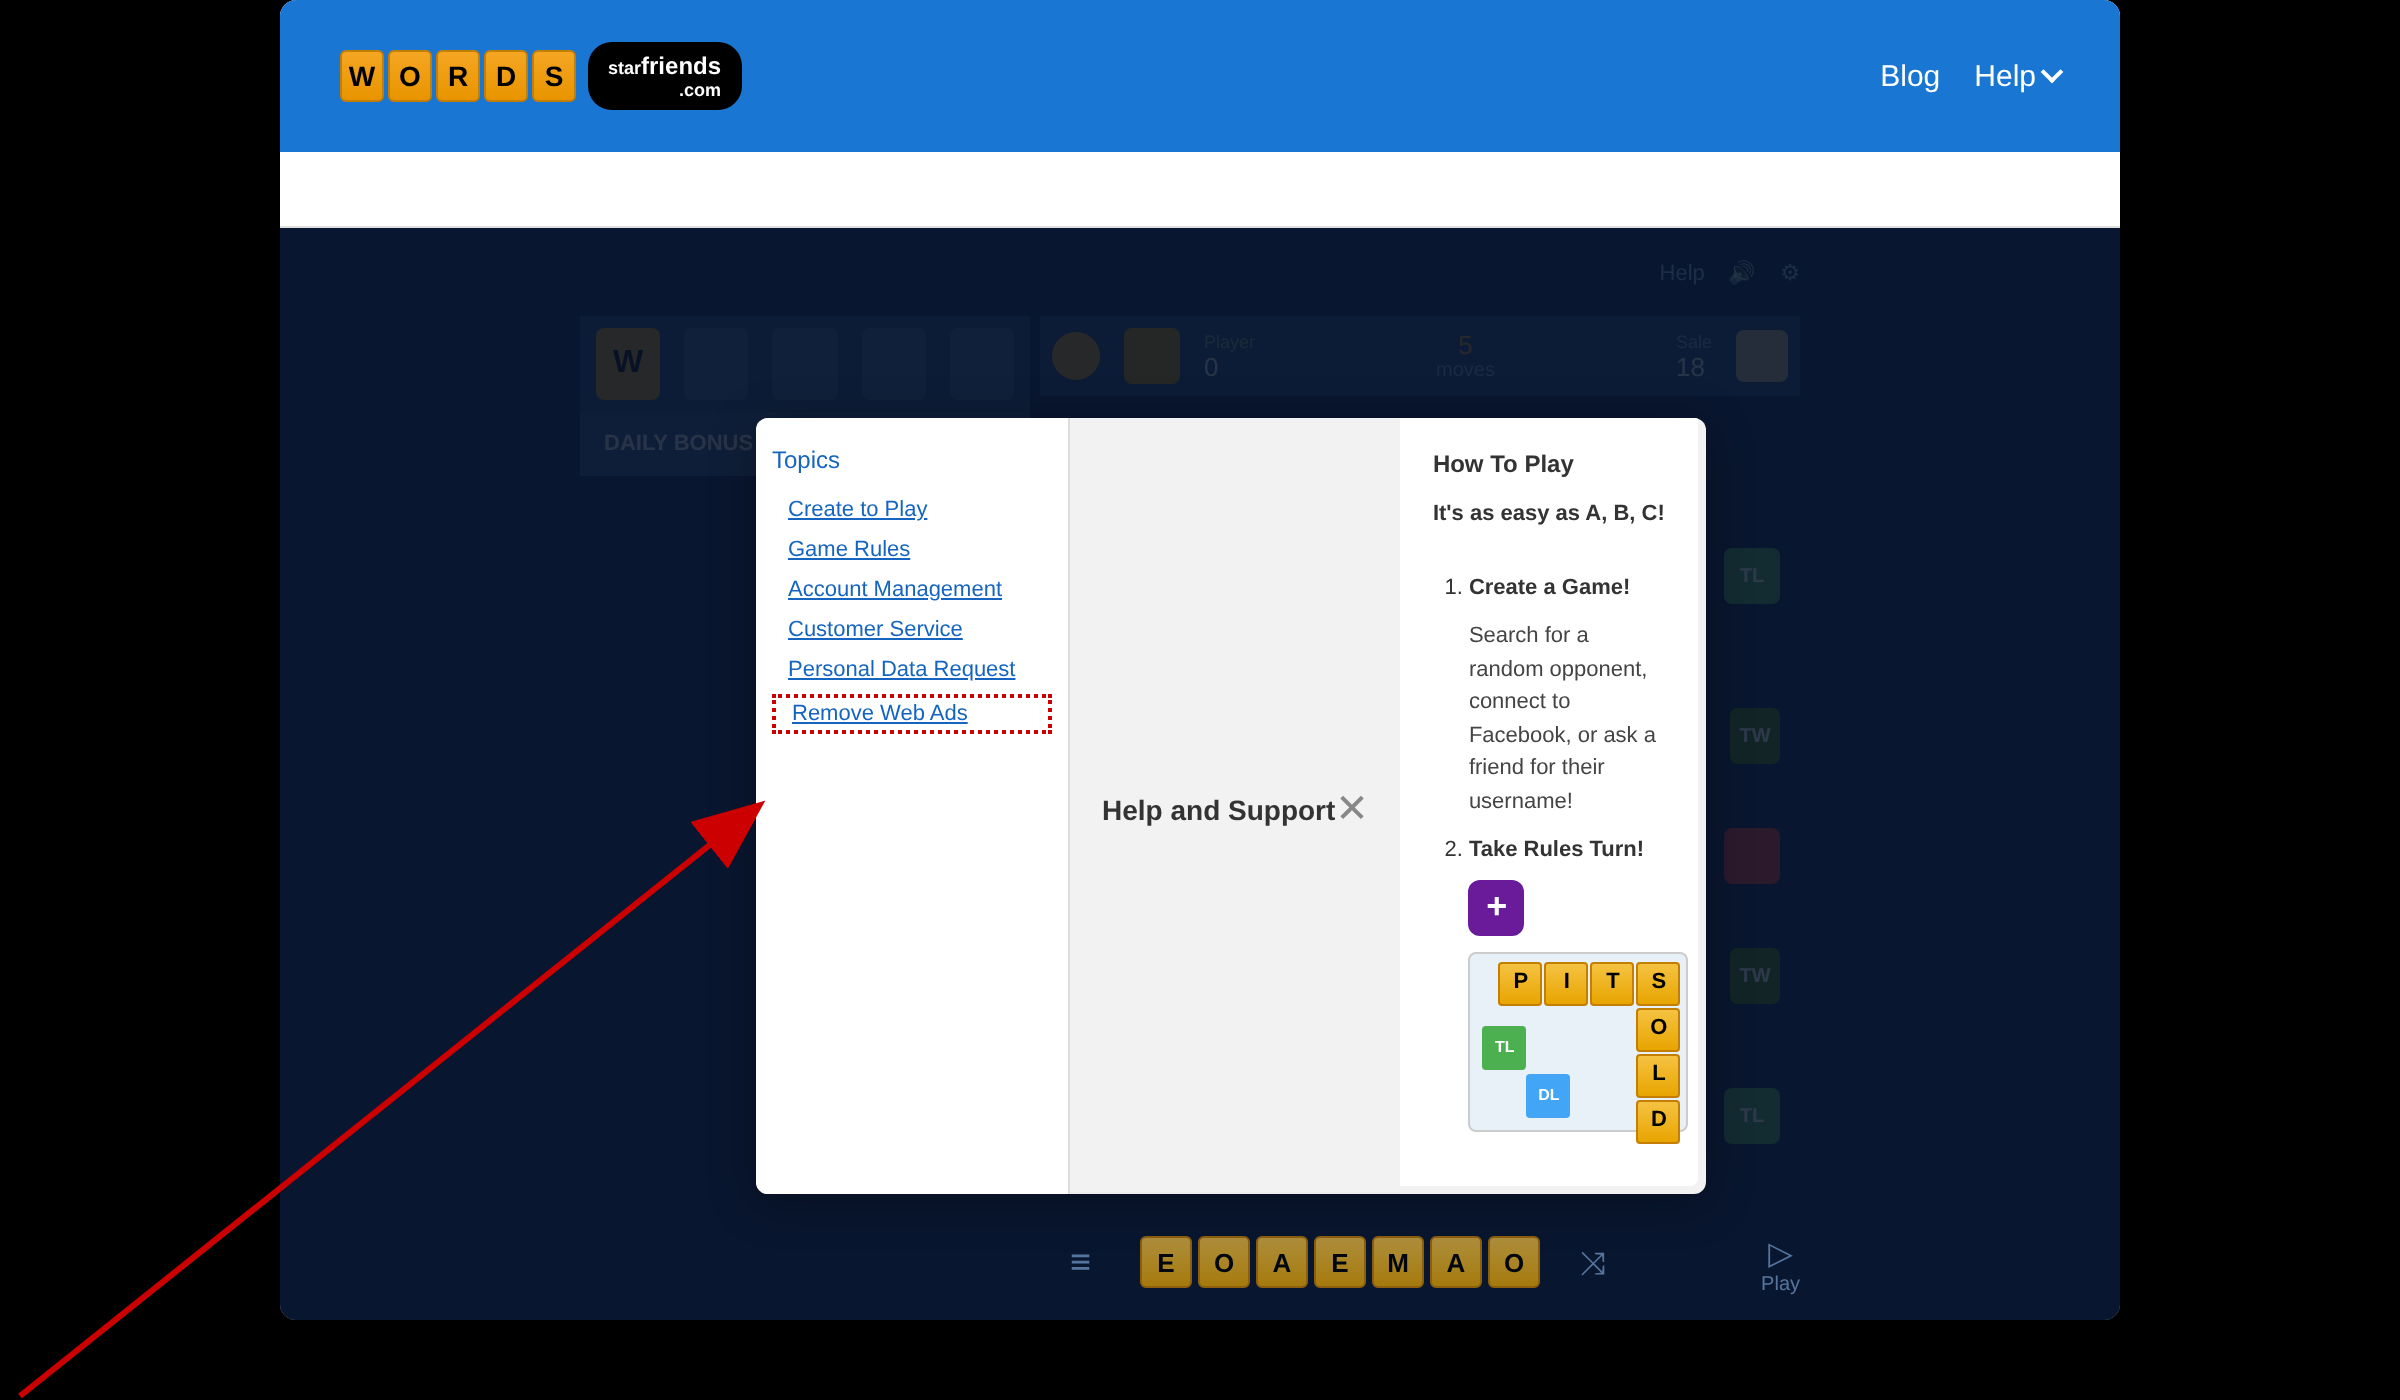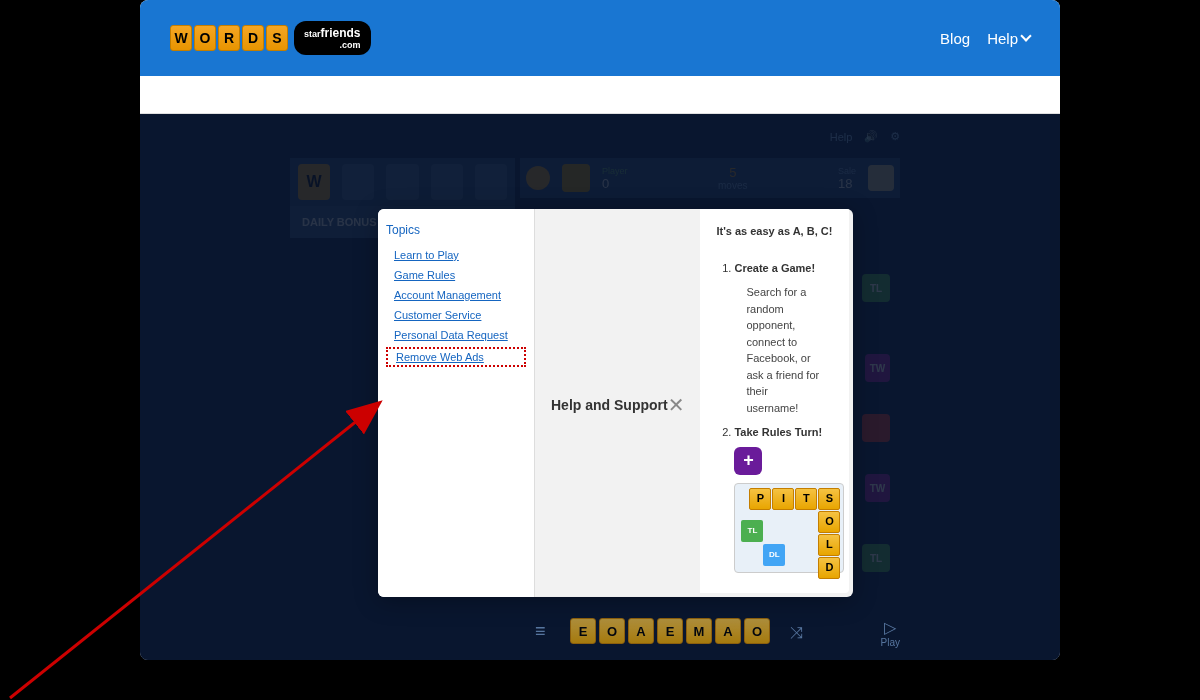--- a/index.html
+++ b/index.html
@@ -20,21 +20,21 @@
     .game-left {position:absolute;top:44px;left:150px;width:225px}
     .game-top-icons {display:flex;gap:12px;padding:6px 8px;background:#2a4a7a;opacity:0.5}
     .game-icon {width:36px;height:36px;background:#4a6a9a;border-radius:4px}
     .game-icon.active {background:#f5a623}
     .daily-banner {background:#3a5a8a;padding:10px 12px;color:#fff;font-size:11px;font-weight:bold;opacity:0.5}
     .game-right {position:absolute;top:44px;left:380px;width:380px;opacity:0.5}
     .game-stats {display:flex;gap:12px;padding:6px;background:#2a4a7a;align-items:center}
     .stat-box {color:#8ab4e8;font-size:10px}
     .top-controls {position:absolute;top:16px;right:160px;color:#8ab4e8;font-size:11px;display:flex;align-items:center;gap:12px;opacity:0.6}
     .tl-tile {position:absolute;width:28px;height:28px;background:#4caf50;border-radius:4px;color:#fff;font-size:10px;display:flex;align-items:center;justify-content:center;font-weight:bold;opacity:0.6}
-    .tw-tile {position:absolute;width:25px;height:28px;background:#a21caf;border-radius:4px;color:#fff;font-size:10px;display:flex;align-items:center;justify-content:center;font-weight:bold;opacity:0.6}
+    .tw-tile {position:absolute;width:25px;height:28px;background:#4d7c0f;border-radius:4px;color:#fff;font-size:10px;display:flex;align-items:center;justify-content:center;font-weight:bold;opacity:0.6}
     .bottom-rack {position:absolute;bottom:16px;left:390px;display:flex;gap:3px;opacity:0.7}
     .rack-tile {width:26px;height:26px;background:linear-gradient(#f5c242,#e8a500);border-radius:3px;display:flex;align-items:center;justify-content:center;color:#000;font-weight:bold;font-size:13px;border:1px solid #c47e00}
     .menu-icon {position:absolute;bottom:18px;left:395px;color:#8ab4e8;opacity:0.6;font-size:18px}
     .shuffle-icon {position:absolute;bottom:18px;left:620px;color:#8ab4e8;opacity:0.6;font-size:16px}
     .play-icon {position:absolute;bottom:12px;right:160px;color:#8ab4e8;opacity:0.6;font-size:10px;text-align:center}
     .modal {position:absolute;top:95px;left:238px;width:475px;height:388px;background:#f2f2f2;border-radius:6px;box-shadow:0 4px 24px rgba(0,0,0,0.3);display:flex;overflow:hidden}
     .modal-sidebar {width:157px;background:#fff;padding:14px 8px;border-right:1px solid #ddd}
     .topics-title {color:#1565c0;font-size:12px;margin-bottom:8px;font-weight:normal}
     .topic-link {display:block;color:#1565c0;font-size:11px;text-decoration:underline;padding:4px 4px 4px 8px;cursor:pointer}
     .topic-highlighted {border:2px dotted #c00;padding:2px 4px 2px 8px;margin:2px 0}
@@ -42,21 +42,21 @@
     .modal-header {padding:14px 16px 10px;display:flex;justify-content:space-between;align-items:center;border-bottom:1px solid #eee;background:#f2f2f2}
     .modal-title {font-size:14px;font-weight:bold;color:#333}
     .close-btn {color:#888;font-size:20px;cursor:pointer;line-height:1}
     .modal-content {padding:14px 16px;overflow-y:auto;flex:1;font-size:11px;color:#333;line-height:1.5;background:#fff;margin:0 4px 4px 0;border-radius:0 0 4px 0}
     .modal-content::-webkit-scrollbar {width:8px}
     .modal-content::-webkit-scrollbar-thumb {background:#bbb;border-radius:4px}
     .htp-title {font-weight:bold;font-size:12px;margin-bottom:8px}
     .easy-as {font-weight:bold;margin-bottom:20px}
     .step-label {font-weight:bold;margin-bottom:6px}
     .create-btn {display:block;margin:10px auto;padding:8px 32px;background:linear-gradient(#ffd54f,#f9a825);border:1px solid #e89400;border-radius:4px;color:#333;font-weight:bold;font-size:13px;cursor:pointer;box-shadow:0 2px 4px rgba(0,0,0,0.2)}
-    .sub-text {font-size:11px;margin:8px 12px;color:#444}
+    .sub-text {font-size:11px;margin:8px 0;color:#444}
     .plus-icon {display:inline-flex;width:28px;height:28px;background:#6a1b9a;border-radius:6px;color:#fff;align-items:center;justify-content:center;font-size:18px;font-weight:bold;vertical-align:top;margin-right:6px}
     .step-row {display:flex;gap:8px;margin:6px 0}
     .step-text {flex:1;font-size:11px}
     .board-preview {width:110px;height:90px;margin:8px auto;background:#e8f0f8;border:1px solid #ccc;border-radius:4px;position:relative}
     .bp-tile {position:absolute;width:22px;height:22px;border-radius:2px;display:flex;align-items:center;justify-content:center;font-size:11px;font-weight:bold}
     .bp-letter {background:linear-gradient(#f5c242,#e8a500);color:#000;border:1px solid #c47e00}
     .bp-tl {background:#4caf50;color:#fff;font-size:8px}
     .bp-dl {background:#42a5f5;color:#fff;font-size:8px}
     .arrow {position:absolute;z-index:100;pointer-events:none}
     ol {padding-left:18px;margin:6px 0}
@@ -143,35 +143,36 @@
       <div class="rack-tile">M</div>
       <div class="rack-tile">A</div>
       <div class="rack-tile">O</div>
     </div>
     <div class="shuffle-icon" style="left:650px">⤨</div>
     <div class="play-icon"><div style="font-size:16px">▷</div>Play</div>
 
     <div class="modal">
       <div class="modal-sidebar">
         <div class="topics-title">Topics</div>
-        <a class="topic-link">Learn to Play</a>
+        <a class="topic-link">Create to Play</a>
         <a class="topic-link">Game Rules</a>
         <a class="topic-link">Account Management</a>
         <a class="topic-link">Customer Service</a>
         <a class="topic-link">Personal Data Request</a>
         <div class="topic-highlighted">
           <a class="topic-link" style="padding:0;margin:0">Remove Web Ads</a>
         </div>
       </div>
       <div class="modal-main">
         <div class="modal-header">
           <span class="modal-title">Help and Support</span>
           <span class="close-btn">✕</span>
         </div>
         <div class="modal-content">
+          <div class="htp-title">How To Play</div>
           <div class="easy-as">It's as easy as A, B, C!</div>
           <ol>
             <li>
               <span class="step-label">Create a Game!</span>
               <div class="sub-text">Search for a random opponent, connect to Facebook, or ask a friend for their username!</div>
             </li>
             <li>
               <span class="step-label">Take Rules Turn!</span>
               <div class="step-row">
                 <span class="plus-icon">+</span>

